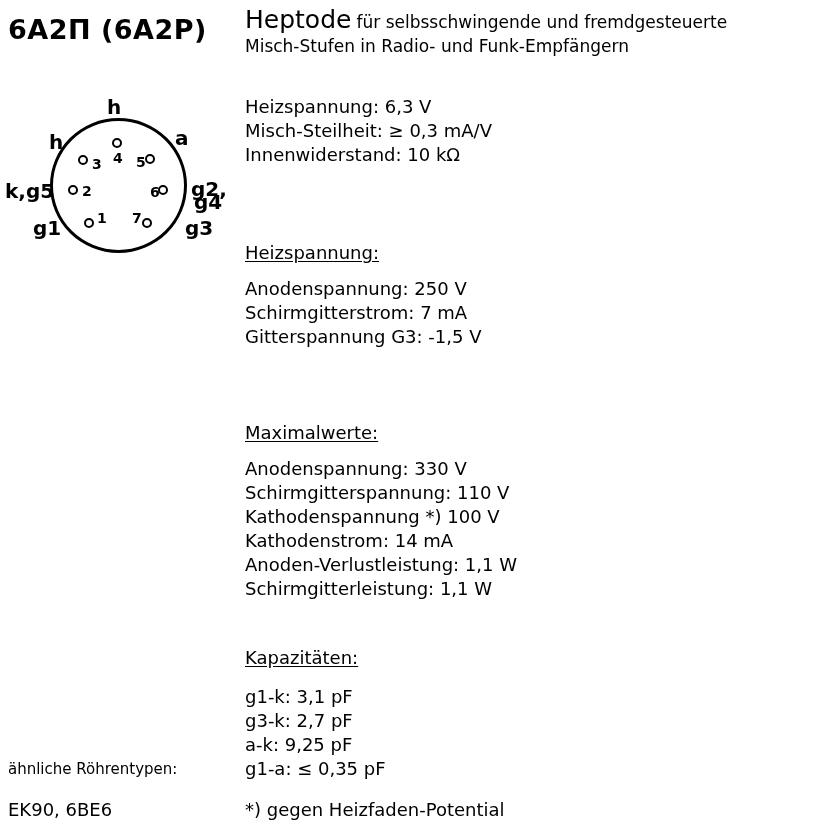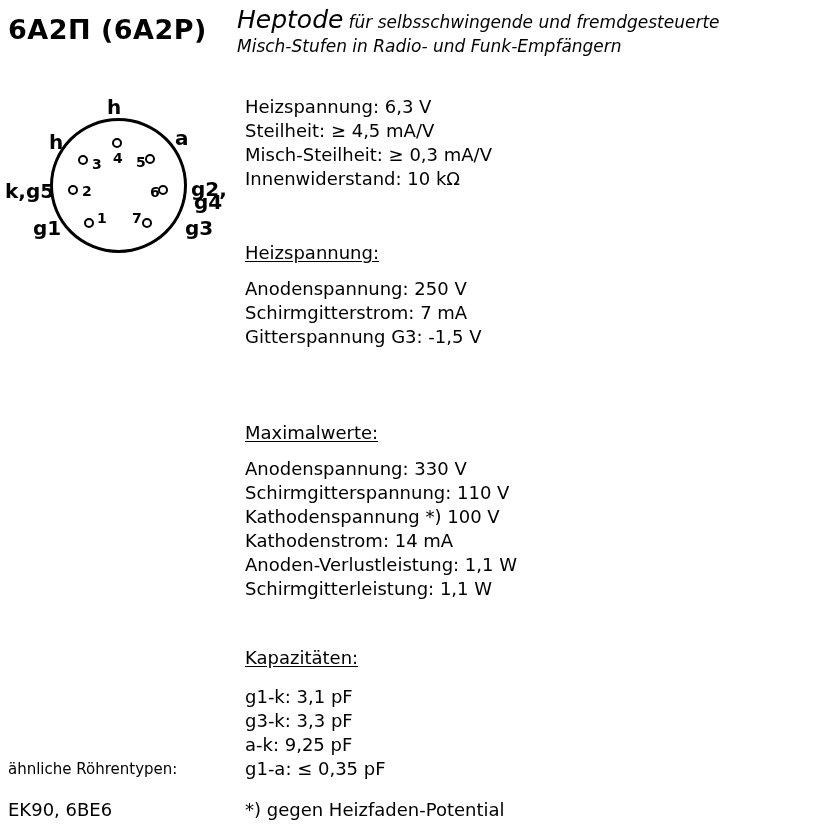--- a/index.html
+++ b/index.html
@@ -18,25 +18,24 @@
     position: absolute;
     left: 8px;
     top: 14px;
     font-size: 27px;
     font-weight: bold;
     letter-spacing: 0.5px;
     white-space: nowrap;
   }
   .subtitle {
     position: absolute;
-    left: 237px;
+    left: 245px;
     top: 4px;
     width: 578px;
     line-height: 1.28;
-    font-style: italic;
   }
   .subtitle .type { font-size: 25px; }
   .subtitle .desc { font-size: 17px; }
 
   
   .pinout { position: absolute; left: 0; top: 0; width: 240px; height: 270px; }
   .tube-circle {
     position: absolute;
     left: 50px; top: 118px;
     width: 137px; height: 135px;
@@ -131,21 +130,20 @@
   <div class="dlabel" style="left:175px; top:128px;">a</div>
   <div class="dlabel" style="left:5px;   top:181px;">k,g5</div>
   <div class="dlabel" style="left:191px; top:179px;">g2,</div>
   <div class="dlabel" style="left:194px; top:192px;">g4</div>
   <div class="dlabel" style="left:33px;  top:218px;">g1</div>
   <div class="dlabel" style="left:179px; top:218px;margin-left:6px;">g3</div>
 </div>
 
 <div class="spec-block" style="top:95px;">
   <div class="spec-line">Heizspannung: 6,3 V</div>
-  <div class="spec-line">Steilheit: ≥ 4,5 mA/V</div>
   <div class="spec-line">Misch-Steilheit: ≥ 0,3 mA/V</div>
   <div class="spec-line">Innenwiderstand: 10 kΩ</div>
 </div>
 
 <div class="spec-block sec-heading" style="top:241px;">
   <span>Heizspannung:</span>
 </div>
 <div class="spec-block" style="top:277px;">
   <div class="spec-line">Anodenspannung: 250 V</div>
   <div class="spec-line">Schirmgitterstrom: 7 mA</div>
@@ -162,21 +160,21 @@
   <div class="spec-line">Kathodenstrom: 14 mA</div>
   <div class="spec-line">Anoden-Verlustleistung: 1,1 W</div>
   <div class="spec-line">Schirmgitterleistung: 1,1 W</div>
 </div>
 
 <div class="spec-block sec-heading" style="top:646px;">
   <span>Kapazitäten:</span>
 </div>
 <div class="spec-block" style="top:685px;">
   <div class="spec-line">g1-k: 3,1 pF</div>
-  <div class="spec-line">g3-k: 3,3 pF</div>
+  <div class="spec-line">g3-k: 2,7 pF</div>
   <div class="spec-line">a-k: 9,25 pF</div>
   <div class="spec-line">g1-a: ≤ 0,35 pF</div>
 </div>
 
 <div class="footnote">*) gegen Heizfaden-Potential</div>
 
 <div class="similar-label">ähnliche Röhrentypen:</div>
 <div class="similar-value">EK90, 6BE6</div>
 
 </body></html>

